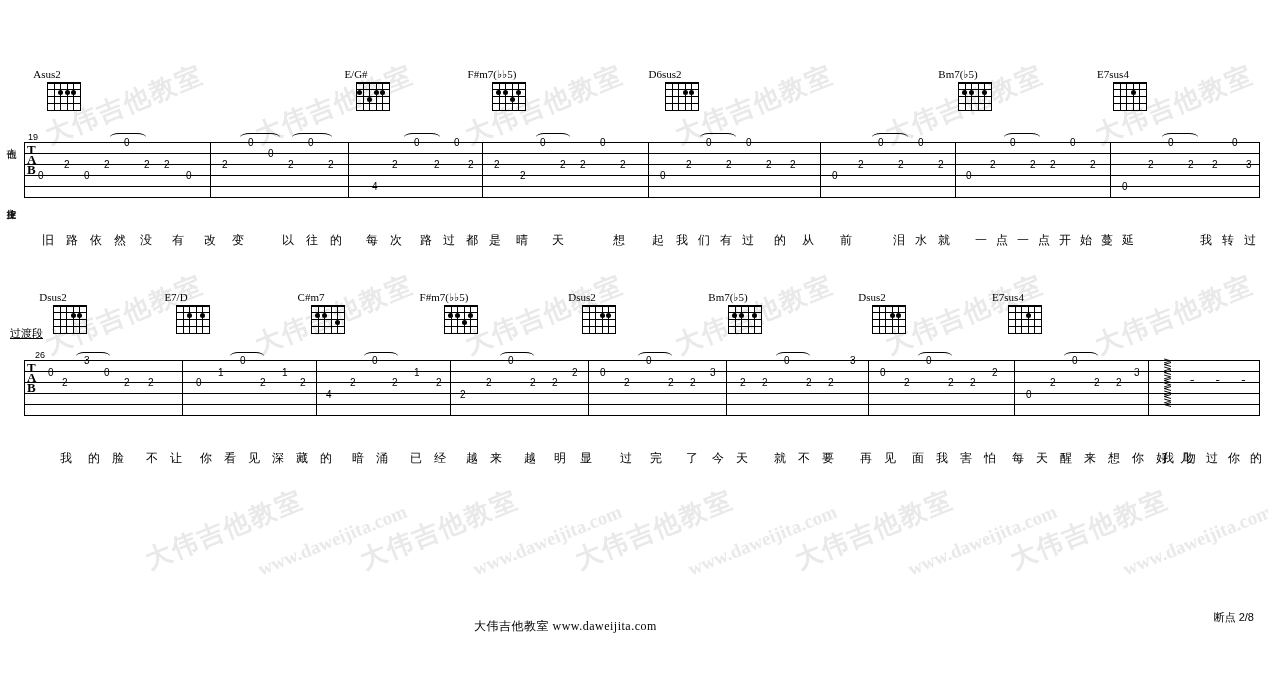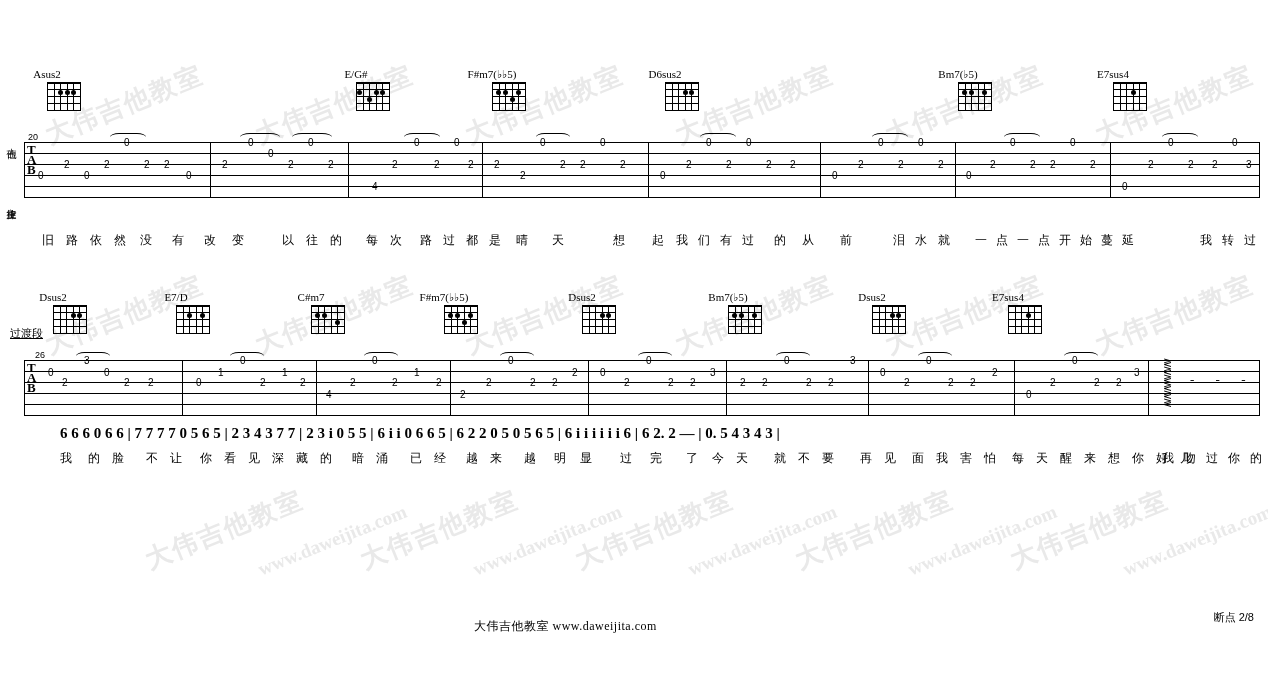--- a/index.html
+++ b/index.html
@@ -252,21 +252,21 @@
     <div class="barline" style="left:820px; top:142px;height:56px;"></div>
     <div class="barline" style="left:955px; top:142px;height:56px;"></div>
     <div class="barline" style="left:1110px;top:142px;height:56px;"></div>
     <div class="barline" style="left:1259px;top:142px;height:56px;"></div>
 
     <div class="tabclef" style="left:27px;top:145px;">
       <span>T</span>
       <span>A</span>
       <span>B</span>
     </div>
-    <div class="measnum" style="left:28px;top:132px;">20</div>
+    <div class="measnum" style="left:28px;top:132px;">19</div>
 
     <div class="vlabel" style="left:4px;top:140px;">吉他</div>
     <div class="vlabel" style="left:4px;top:200px;">主旋律</div>
 
     <div class="tn" style="left:38px;top:171px;">0</div>
     <div class="tn" style="left:64px;top:160px;">2</div>
     <div class="tn" style="left:84px;top:171px;">0</div>
     <div class="tn" style="left:104px;top:160px;">2</div>
     <div class="tn" style="left:124px;top:138px;">0</div>
     <div class="tn" style="left:144px;top:160px;">2</div>
@@ -637,21 +637,20 @@
     <div style="position:absolute;left:1163px;top:358px;font-size:11px;line-height:8px;">
       <div>≷</div>
         <div>≷</div>
         <div>≷</div>
         <div>≷</div>
         <div>≷</div>
         <div>≷</div>
     </div>
     <div style="position:absolute;left:1190px;top:372px;font-size:13px;letter-spacing:9px;">- - -</div>
 
-    <div class="mel" style="left:60px;top:426px;">6   6 6 0 6 6  | 7  7 7 7 0 5 6 5  | 2 3   4 3   7 7  | 2 3  i 0  5 5  | 6 i   i 0 6 6 5  | 6 2   2 0 5 0 5 6 5  | 6 i i i i i i 6  | 6   2.    2   —  | 0. 5 4 3 4 3  |</div>
   </div>
 
   <div style="position:absolute;left:0;top:0;z-index:3;">
     <div class="lyr" style="left:60px;top:452px;">我</div>
     <div class="lyr" style="left:88px;top:452px;">的</div>
     <div class="lyr" style="left:112px;top:452px;">脸</div>
     <div class="lyr" style="left:146px;top:452px;">不</div>
     <div class="lyr" style="left:170px;top:452px;">让</div>
     <div class="lyr" style="left:200px;top:452px;">你</div>
     <div class="lyr" style="left:224px;top:452px;">看</div>

